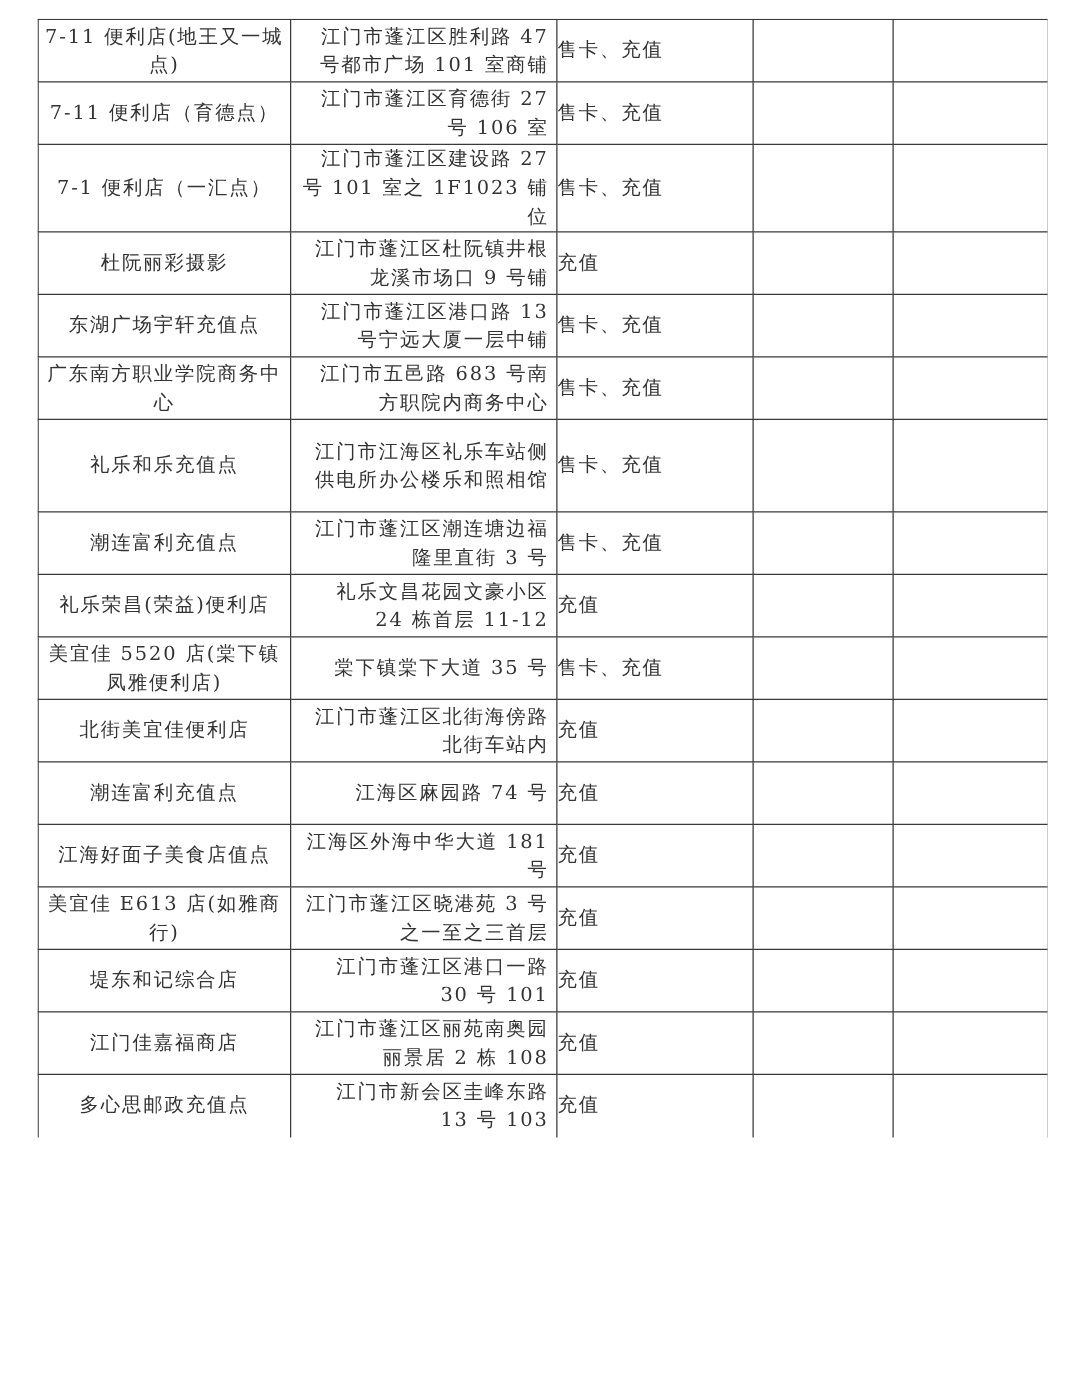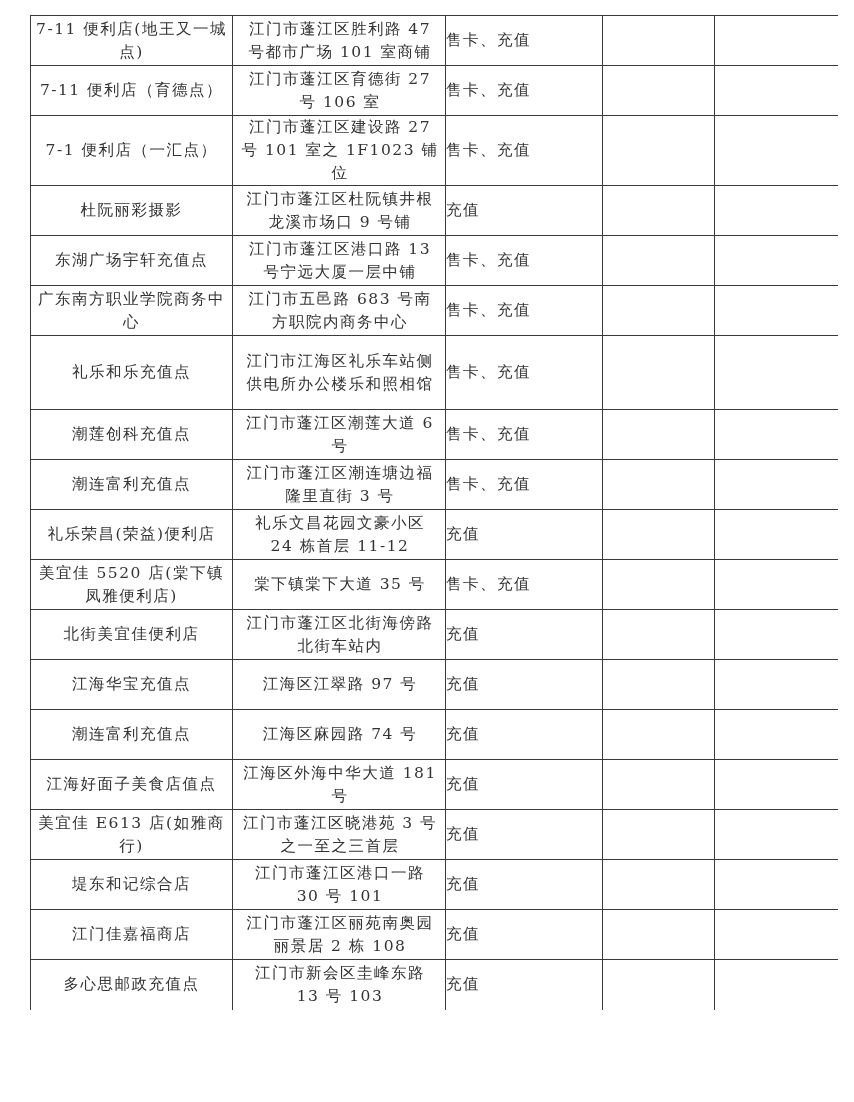--- a/index.html
+++ b/index.html
@@ -44,21 +44,21 @@
       vertical-align: middle;
       box-sizing: border-box;
     }
     table.outlets tr.tall td { height: 74px; }
     table.outlets tr:last-child td { border-bottom: none; }
     td.name {
       text-align: center;
       padding: 0 4px !important;
     }
     td.addr {
-      text-align: center;
+      text-align: right;
       padding: 0 6px 0 8px !important;
       margin-top: 20px;
     }
     td.service {
       text-align: left;
       letter-spacing: 3px;
     }
     td.blank { }
   </style>
 </head>
@@ -117,27 +117,20 @@
     <td class="blank"></td>
   </tr>
         <tr class="tall">
     <td class="name">礼乐和乐充值点</td>
     <td class="addr">江门市江海区礼乐车站侧供电所办公楼乐和照相馆</td>
     <td class="service">售卡、充值</td>
     <td class="blank"></td>
     <td class="blank"></td>
   </tr>
         <tr>
-    <td class="name">潮莲创科充值点</td>
-    <td class="addr">江门市蓬江区潮莲大道 6 号</td>
-    <td class="service">售卡、充值</td>
-    <td class="blank"></td>
-    <td class="blank"></td>
-  </tr>
-        <tr>
     <td class="name">潮连富利充值点</td>
     <td class="addr">江门市蓬江区潮连塘边福隆里直街 3 号</td>
     <td class="service">售卡、充值</td>
     <td class="blank"></td>
     <td class="blank"></td>
   </tr>
         <tr>
     <td class="name">礼乐荣昌(荣益)便利店</td>
     <td class="addr">礼乐文昌花园文豪小区 24 栋首层 11-12</td>
     <td class="service">充值</td>
@@ -147,27 +140,20 @@
         <tr>
     <td class="name">美宜佳 5520 店(棠下镇凤雅便利店)</td>
     <td class="addr">棠下镇棠下大道 35 号</td>
     <td class="service">售卡、充值</td>
     <td class="blank"></td>
     <td class="blank"></td>
   </tr>
         <tr>
     <td class="name">北街美宜佳便利店</td>
     <td class="addr">江门市蓬江区北街海傍路北街车站内</td>
-    <td class="service">充值</td>
-    <td class="blank"></td>
-    <td class="blank"></td>
-  </tr>
-        <tr>
-    <td class="name">江海华宝充值点</td>
-    <td class="addr">江海区江翠路 97 号</td>
     <td class="service">充值</td>
     <td class="blank"></td>
     <td class="blank"></td>
   </tr>
         <tr>
     <td class="name">潮连富利充值点</td>
     <td class="addr">江海区麻园路 74 号</td>
     <td class="service">充值</td>
     <td class="blank"></td>
     <td class="blank"></td>

